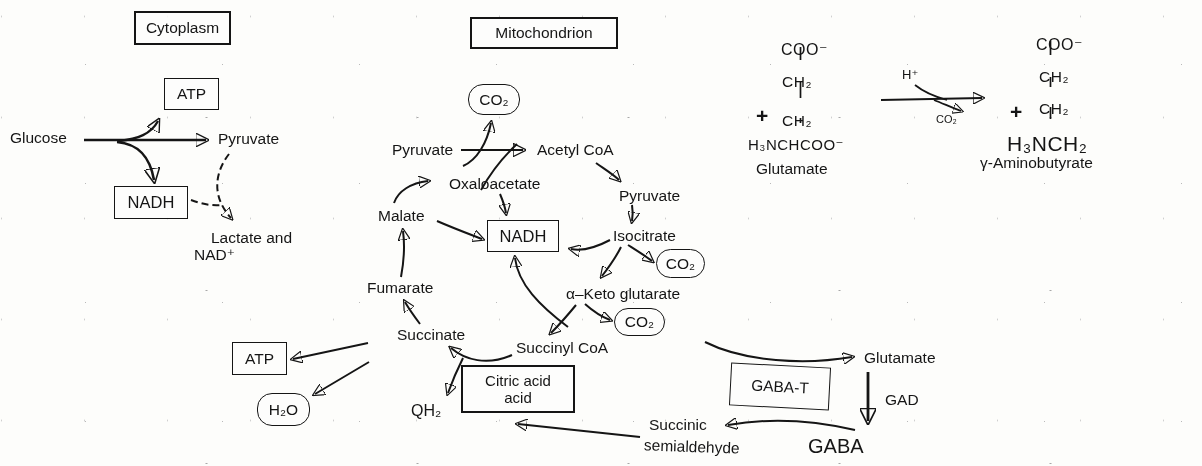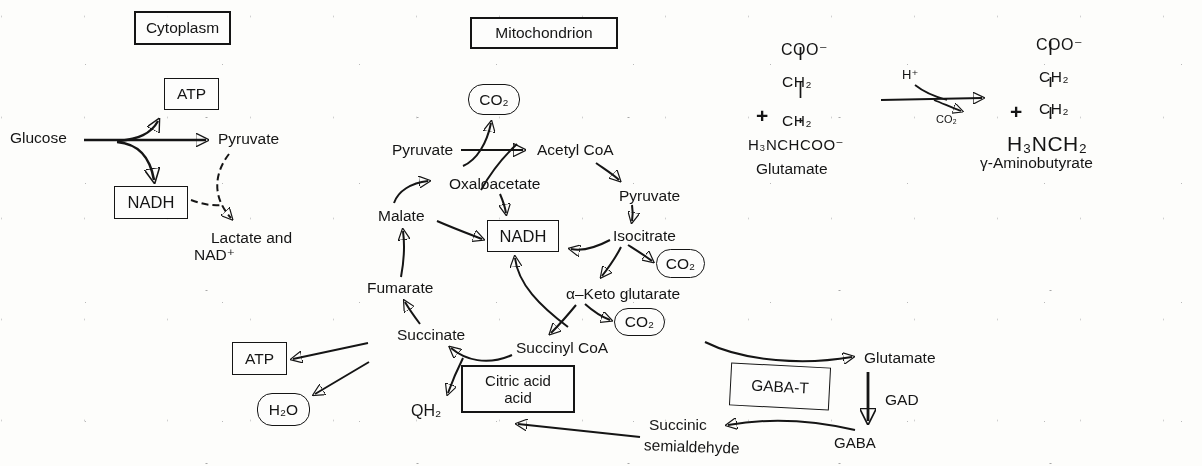--- a/index.html
+++ b/index.html
@@ -146,21 +146,21 @@
   <div class="lbl" style="left:613px;top:227px;">Isocitrate</div>
   <div class="lbl" style="left:378px;top:207px;">Malate</div>
   <div class="lbl" style="left:367px;top:279px;">Fumarate</div>
   <div class="lbl" style="left:566px;top:285px;">α–Keto glutarate</div>
   <div class="lbl" style="left:397px;top:326px;">Succinate</div>
   <div class="lbl" style="left:516px;top:339px;">Succinyl CoA</div>
   <div class="lbl" style="left:411px;top:402px;font-size:16px;">QH₂</div>
 
   <div class="lbl" style="left:864px;top:349px;">Glutamate</div>
   <div class="lbl" style="left:885px;top:391px;">GAD</div>
-  <div class="lbl" style="left:834px;top:435px;font-size:15px;">GABA</div>
+  <div class="lbl" style="left:808px;top:435px;font-size:20px;">GABA</div>
   <div class="lbl" style="left:649px;top:416px;">Succinic</div>
   <div class="lbl" style="left:644px;top:438px;transform:rotate(2deg);">semialdehyde</div>
 
   <div class="lbl" style="left:902px;top:68px;font-size:13px;">H⁺</div>
   <div class="small-co2" style="left:936px;top:113px;">CO₂</div>
 
   <div class="mol" style="left:781px;top:28px;font-size:16px;">COO⁻</div>
   <div class="mol" style="left:782px;top:61px;">CH₂</div>
   <div class="mol" style="left:782px;top:100px;">CH₂</div>
   <div class="plus-big" style="left:756px;top:104px;">+</div>

